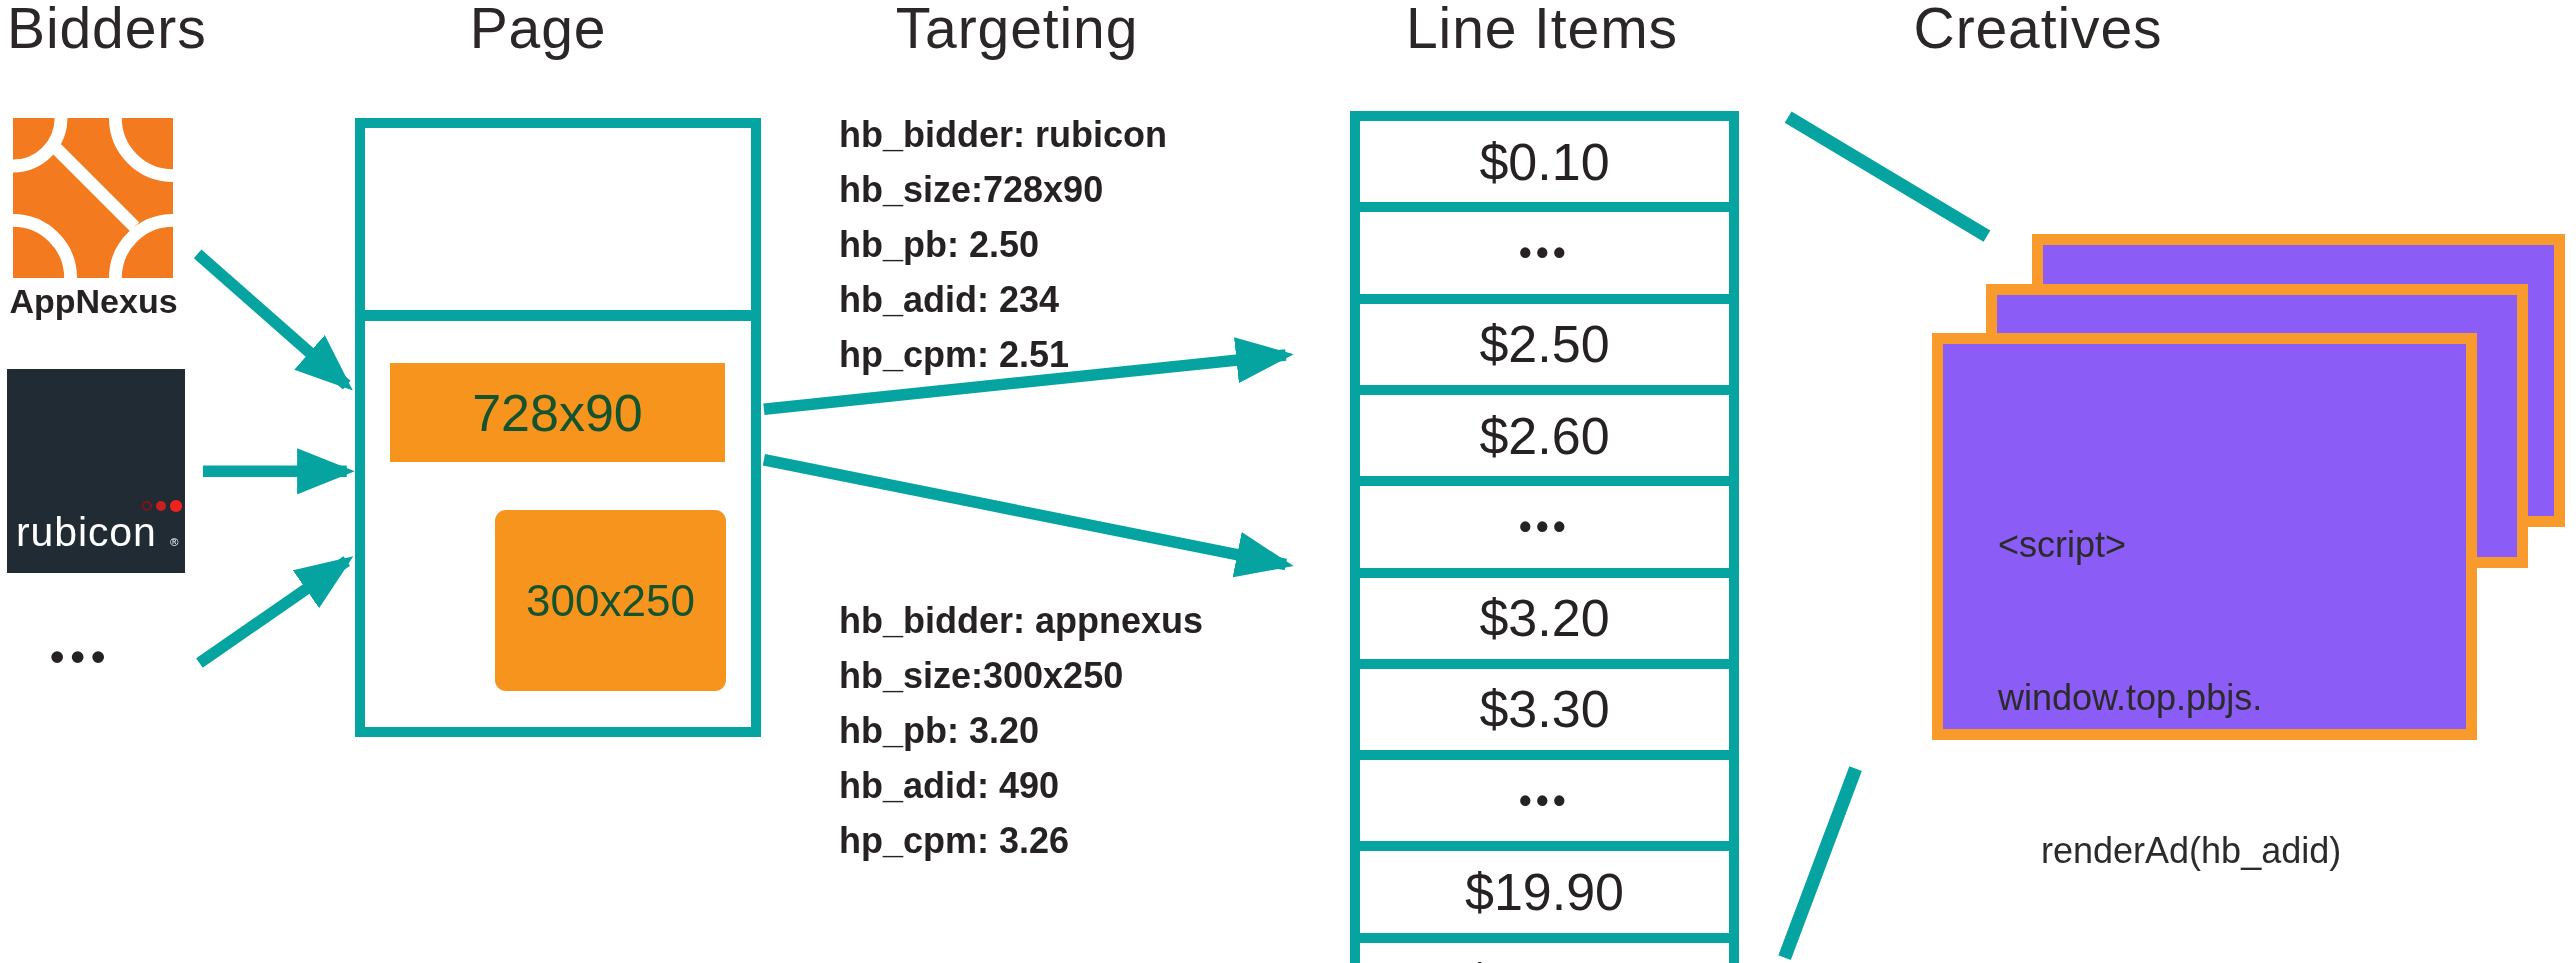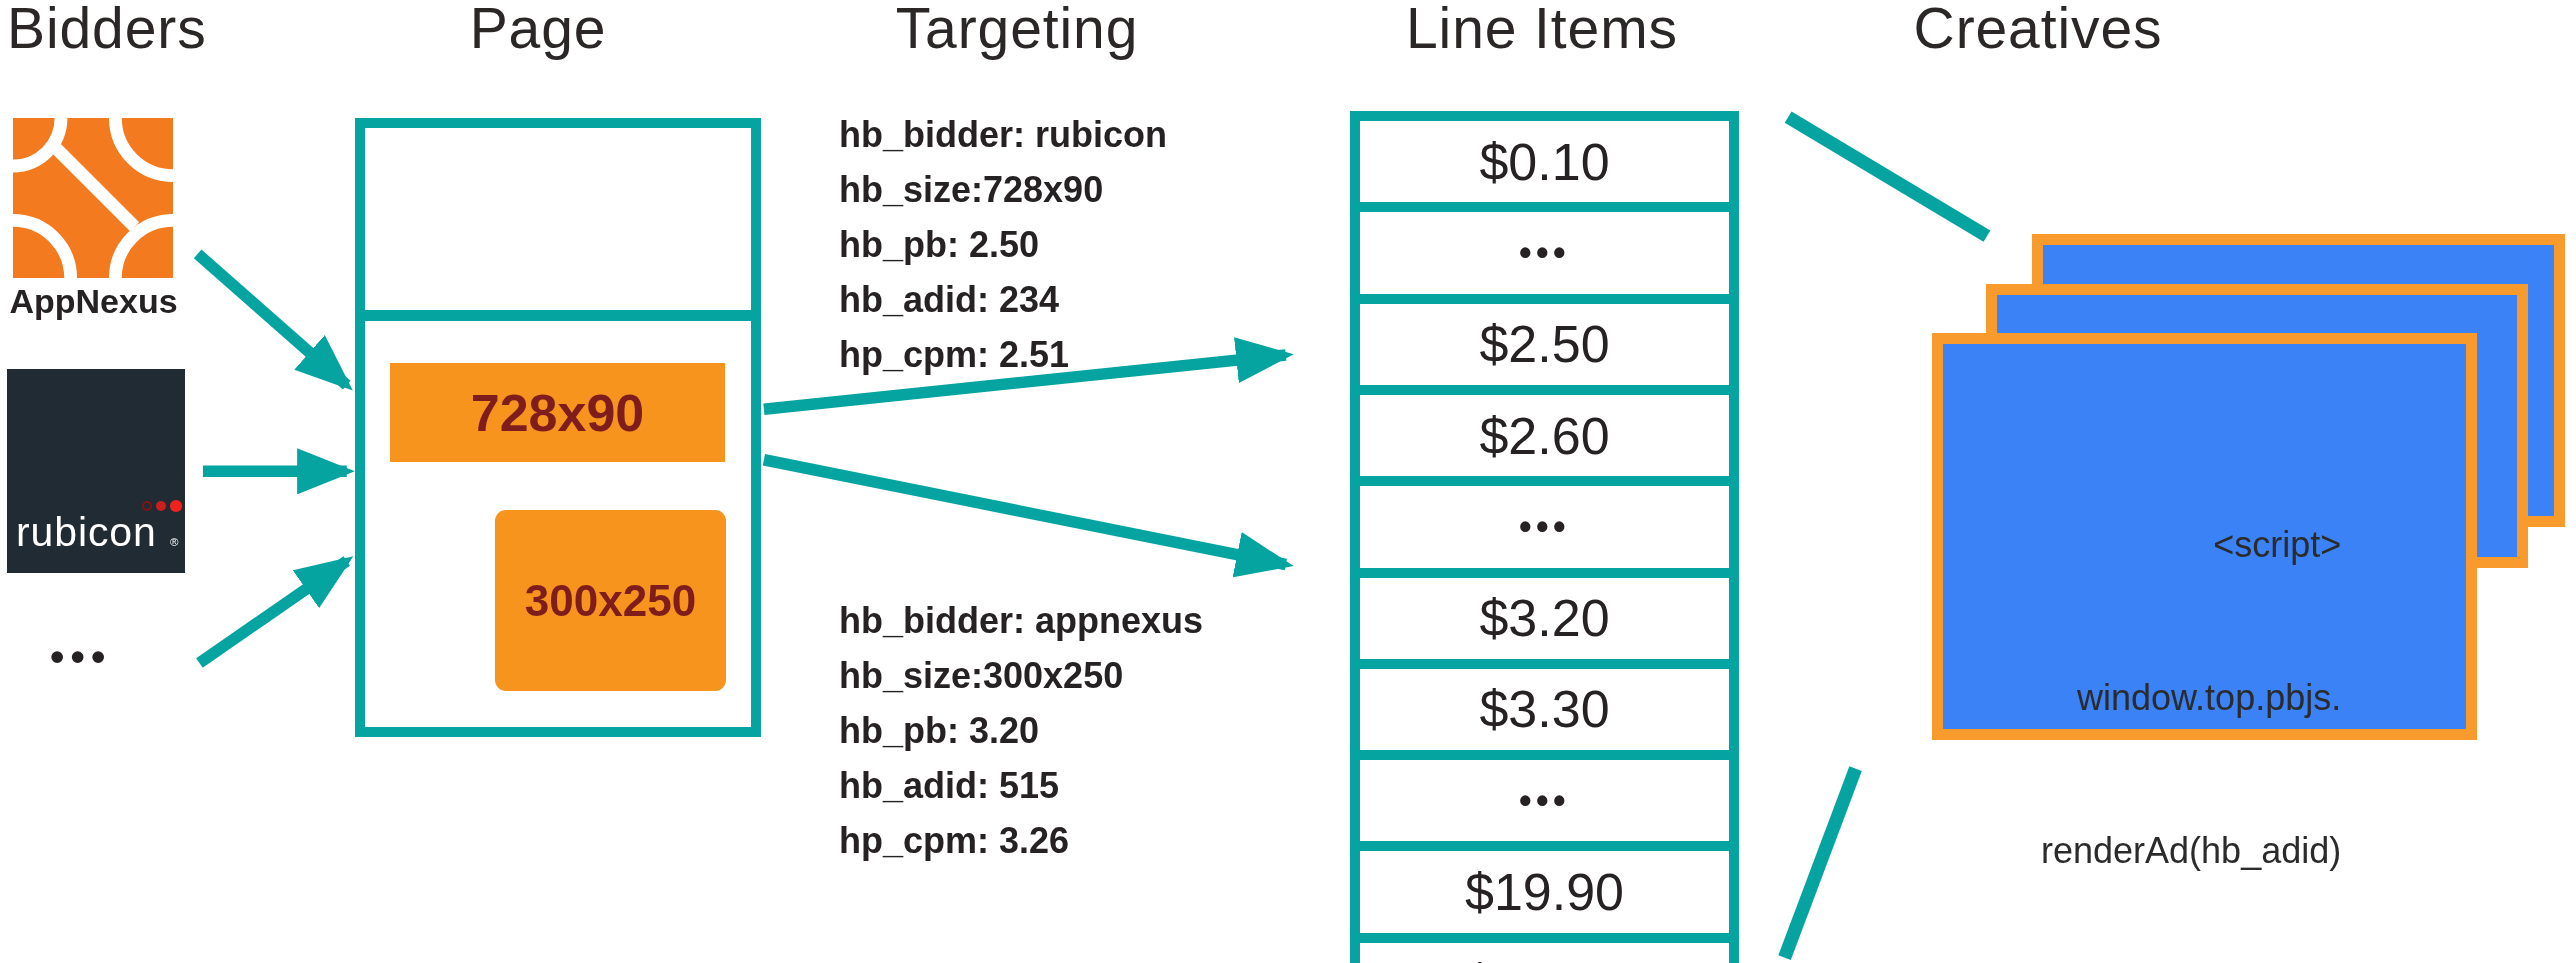--- a/index.html
+++ b/index.html
@@ -21,39 +21,39 @@
   .rdot.d2 { border:2.7px solid #c9201e; background:#c9201e; }
   .rdot.d3 { width:11.5px; height:11.5px; background:#f0221e; }
   .rubicon-word { position:absolute; left:9px; top:140px; font-size:41px; font-weight:500; color:#ffffff; letter-spacing:0.9px; }
   .rubicon-reg { position:absolute; left:163px; top:167px; font-size:11.5px; color:#ffffff; }
   .rubicon-project { position:absolute; right:9px; top:178px; font-size:11.5px; font-weight:700; color:#ffffff; letter-spacing:9px;margin-top:32px; }
   .more-bidders { position:absolute; left:50px; top:634px; font-size:41px; font-weight:700; color:#262223; letter-spacing:6.2px; }
 
   
   .page-frame { position:absolute; left:355px; top:118px; width:406px; height:619px; border:10.7px solid #05a4a0; background:#fff; }
   .page-divider { position:absolute; left:0; top:182px; width:100%; height:10.7px; background:#05a4a0; }
-  .ad-slot { position:absolute; background:#f7941e; color:#7f1d1d; display:flex; align-items:center; justify-content:center; font-weight:700; }
+  .ad-slot { position:absolute; background:#f7941e; color:#14532d; display:flex; align-items:center; justify-content:center; font-weight:400; }
   .slot-728 { left:25px; top:235px; width:335px; height:99px; font-size:52px; }
   .slot-300 { left:130px; top:382px; width:231px; height:181px; font-size:44px;border-radius:11px; }
 
   
   .targeting-block { position:absolute; left:839px; width:417px; color:#262223; font-size:36px; font-weight:700; line-height:55px; white-space:nowrap; }
   .tb-rubicon { top:107px; }
   .tb-appnexus { top:593px; }
 
   
   .line-items-table { position:absolute; left:1350px; top:111px; width:389px; height:923px;
                       border:10.7px solid #05a4a0; background:#fff; display:flex; flex-direction:column;justify-content:flex-end; }
   .li-row { flex:1; display:flex; align-items:center; justify-content:center;
             font-size:52px; font-weight:400; color:#262223; border-bottom:10.7px solid #05a4a0; }
   .li-row:last-child { border-bottom:none; }
   .li-row.dots { font-size:36px; font-weight:700; letter-spacing:4.4px; }
 
   
-  .creative-card { position:absolute; background:#3b82f6; border:11.5px solid #f89b2c;text-align:right; }
+  .creative-card { position:absolute; background:#8b5cf6; border:11.5px solid #f89b2c; }
   .card-back   { left:2032px; top:234px; width:533px; height:293px; }
   .card-middle { left:1986px; top:284px; width:542px; height:284px; }
   .card-front  { left:1932px; top:333px; width:545px; height:407px; }
   .creative-code { position:absolute; left:55px; top:73px; font-size:36px; line-height:51px; color:#2b2b2b; white-space:pre; }
   .code-line.indent { padding-left:43px; }
 
   
   .overlay { position:absolute; left:0; top:0; width:2576px; height:963px; pointer-events:none; }
 </style>
 </head>
@@ -107,21 +107,21 @@
     <div class="t-line">hb_bidder: rubicon</div>
     <div class="t-line">hb_size:728x90</div>
     <div class="t-line">hb_pb: 2.50</div>
     <div class="t-line">hb_adid: 234</div>
     <div class="t-line">hp_cpm: 2.51</div>
   </div>
   <div class="targeting-block tb-appnexus">
     <div class="t-line">hb_bidder: appnexus</div>
     <div class="t-line">hb_size:300x250</div>
     <div class="t-line">hb_pb: 3.20</div>
-    <div class="t-line">hb_adid: 515</div>
+    <div class="t-line">hb_adid: 490</div>
     <div class="t-line">hp_cpm: 3.26</div>
   </div>
 
   <div class="line-items-table">
     <div class="li-row">$0.10</div>
     <div class="li-row dots">•••</div>
     <div class="li-row">$2.50</div>
     <div class="li-row">$2.60</div>
     <div class="li-row dots">•••</div>
     <div class="li-row">$3.20</div>

